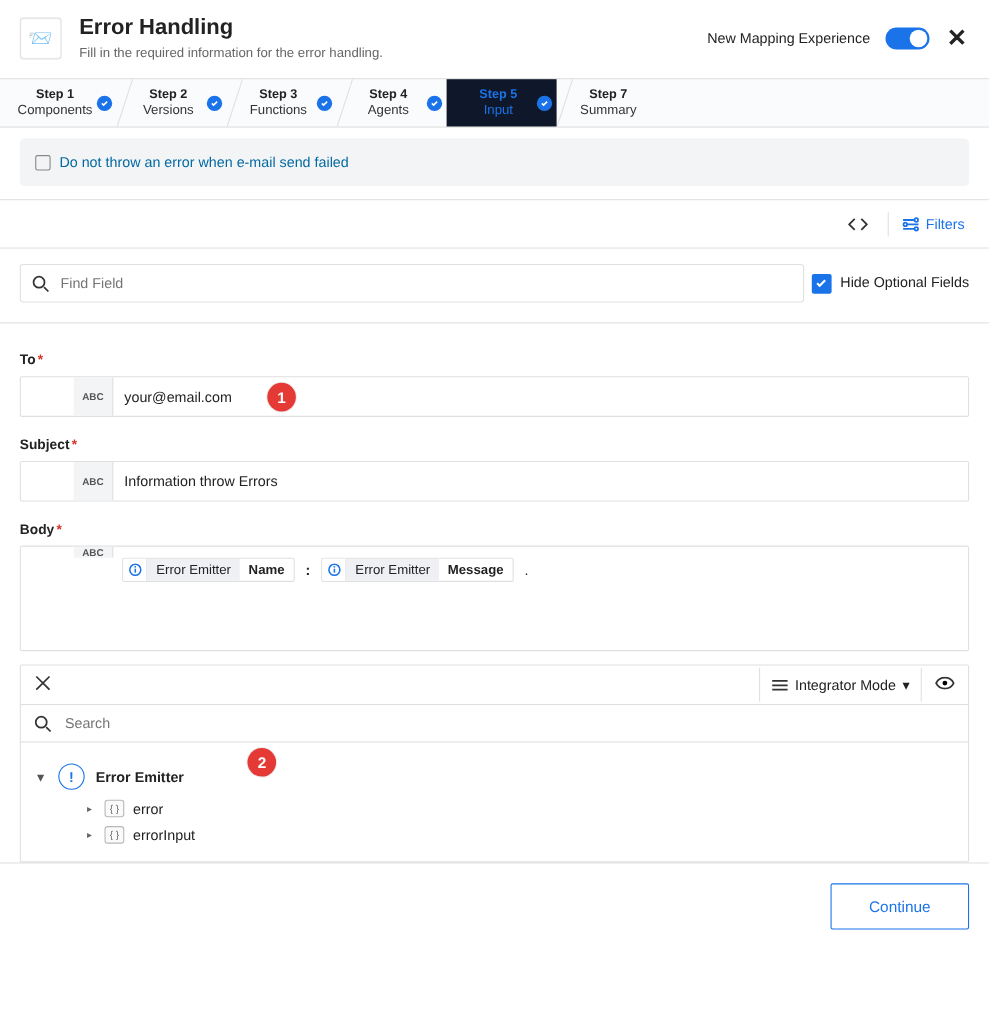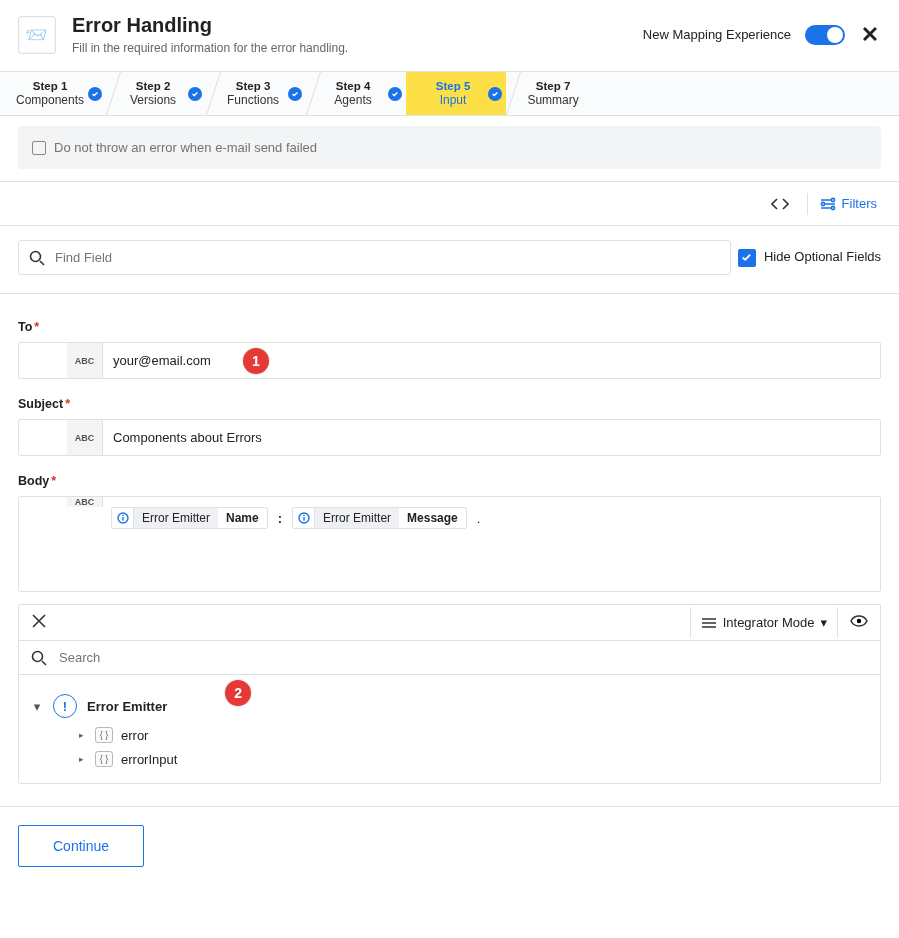--- a/index.html
+++ b/index.html
@@ -35,30 +35,30 @@
   .step { position:relative; padding:8px 22px 8px 16px; flex:0 0 auto; min-width:100px; cursor:pointer; }
   .step::after{
     content:""; position:absolute; right:-8px; top:0; bottom:0; width:16px;
     background:linear-gradient(135deg, transparent 50%, rgba(0,0,0,0)) ;
     border-right:1px solid var(--border);
     transform: skewX(-18deg);
   }
   .step:last-child::after{ display:none;}
   .step .s-top { font-size:11.5px; font-weight:700; }
   .step .s-bot { font-size:12px; color:#333; margin-top:1px; }
-  .step.active { background:#fde047; }
+  .step.active { background:#0f172a; }
   .step.active .s-top,.step.active .s-bot { color:var(--step-active); }
   .step-check { position:absolute; right:4px; top:50%; transform:translateY(-50%);
                 width:14px; height:14px; border-radius:50%; background:var(--blue);
                 display:flex; align-items:center; justify-content:center; }
   .step-check svg{ width:8px; height:8px; }
 
   
   .banner { margin:0 18px 12px 18px; background:#f3f4f6; border-radius:4px; padding:14px 14px;
-            display:flex; align-items:center; gap:8px; font-size:13px; color:#737373;}
+            display:flex; align-items:center; gap:8px; font-size:13px; color:#0369a1;}
   .cbx { width:14px; height:14px; border:1.5px solid #888; border-radius:2px; flex:0 0 auto; cursor:pointer;}
 
   
   .toolbar { display:flex; justify-content:flex-end; align-items:center; gap:2px;
              border-top:1px solid var(--border); border-bottom:1px solid var(--border);
              padding:8px 18px; }
   .tool-btn { padding:6px 10px; display:flex; align-items:center; gap:6px; color:#333; cursor:pointer;}
   .tool-sep { width:1px; height:22px; background:var(--border); margin:0 6px;}
   .filters { color:var(--blue); display:flex; align-items:center; gap:6px; padding:6px 4px; cursor:pointer;}
 
@@ -113,22 +113,22 @@
   .caret { width:12px; text-align:center; color:#555; cursor:pointer;}
   .ee-badge { width:24px; height:24px; border:1.5px solid var(--blue); border-radius:50%;
               display:flex; align-items:center; justify-content:center; color:var(--blue); font-weight:900;}
   .ee-title { font-size:13px; font-weight:600; }
   .tree-child { display:flex; align-items:center; gap:8px; padding:4px 6px 4px 54px; font-size:13px;}
   .obj-badge { width:18px; height:16px; border:1px solid #b8b8b8; border-radius:3px; font-size:9px;
                display:flex; align-items:center; justify-content:center; color:#666; background:#fafafa;}
   .caret-sm { font-size:9px; color:#666; width:8px; cursor:pointer;}
 
   
-  .footer { border-top:1px solid var(--border); margin-top:22px; padding:18px;
-            display:flex; }
+  .footer { border-top:1px solid var(--border); padding:18px;
+            display:flex; justify-content:flex-end;}
   .continue { border:1.5px solid var(--blue); color:var(--blue); background:#fff; font-size:14px;
               padding:12px 34px; cursor:pointer; border-radius:2px;}
 
   
   .stroke { stroke:#333; fill:none; stroke-width:1.6; }
   .stroke-b { stroke:var(--blue); fill:none; stroke-width:1.6; }
 </style>
 </head>
 <body>
 
@@ -254,21 +254,21 @@
       <div class="callout pos1">1</div>
     </div>
   </div>
 
   <div class="field-label">
     <span>Subject</span><span class="req">*</span>
   </div>
   <div class="input-row">
     <div class="abc">ABC</div>
     <div class="inp">
-      <span>Components about Errors</span>
+      <span>Information throw Errors</span>
     </div>
   </div>
 
   <div class="field-label">
     <span>Body</span><span class="req">*</span>
   </div>
   <div class="input-row body-area">
     <div class="abc">ABC</div>
     <div class="inp" id="body-chips">
         <span class="chip">

